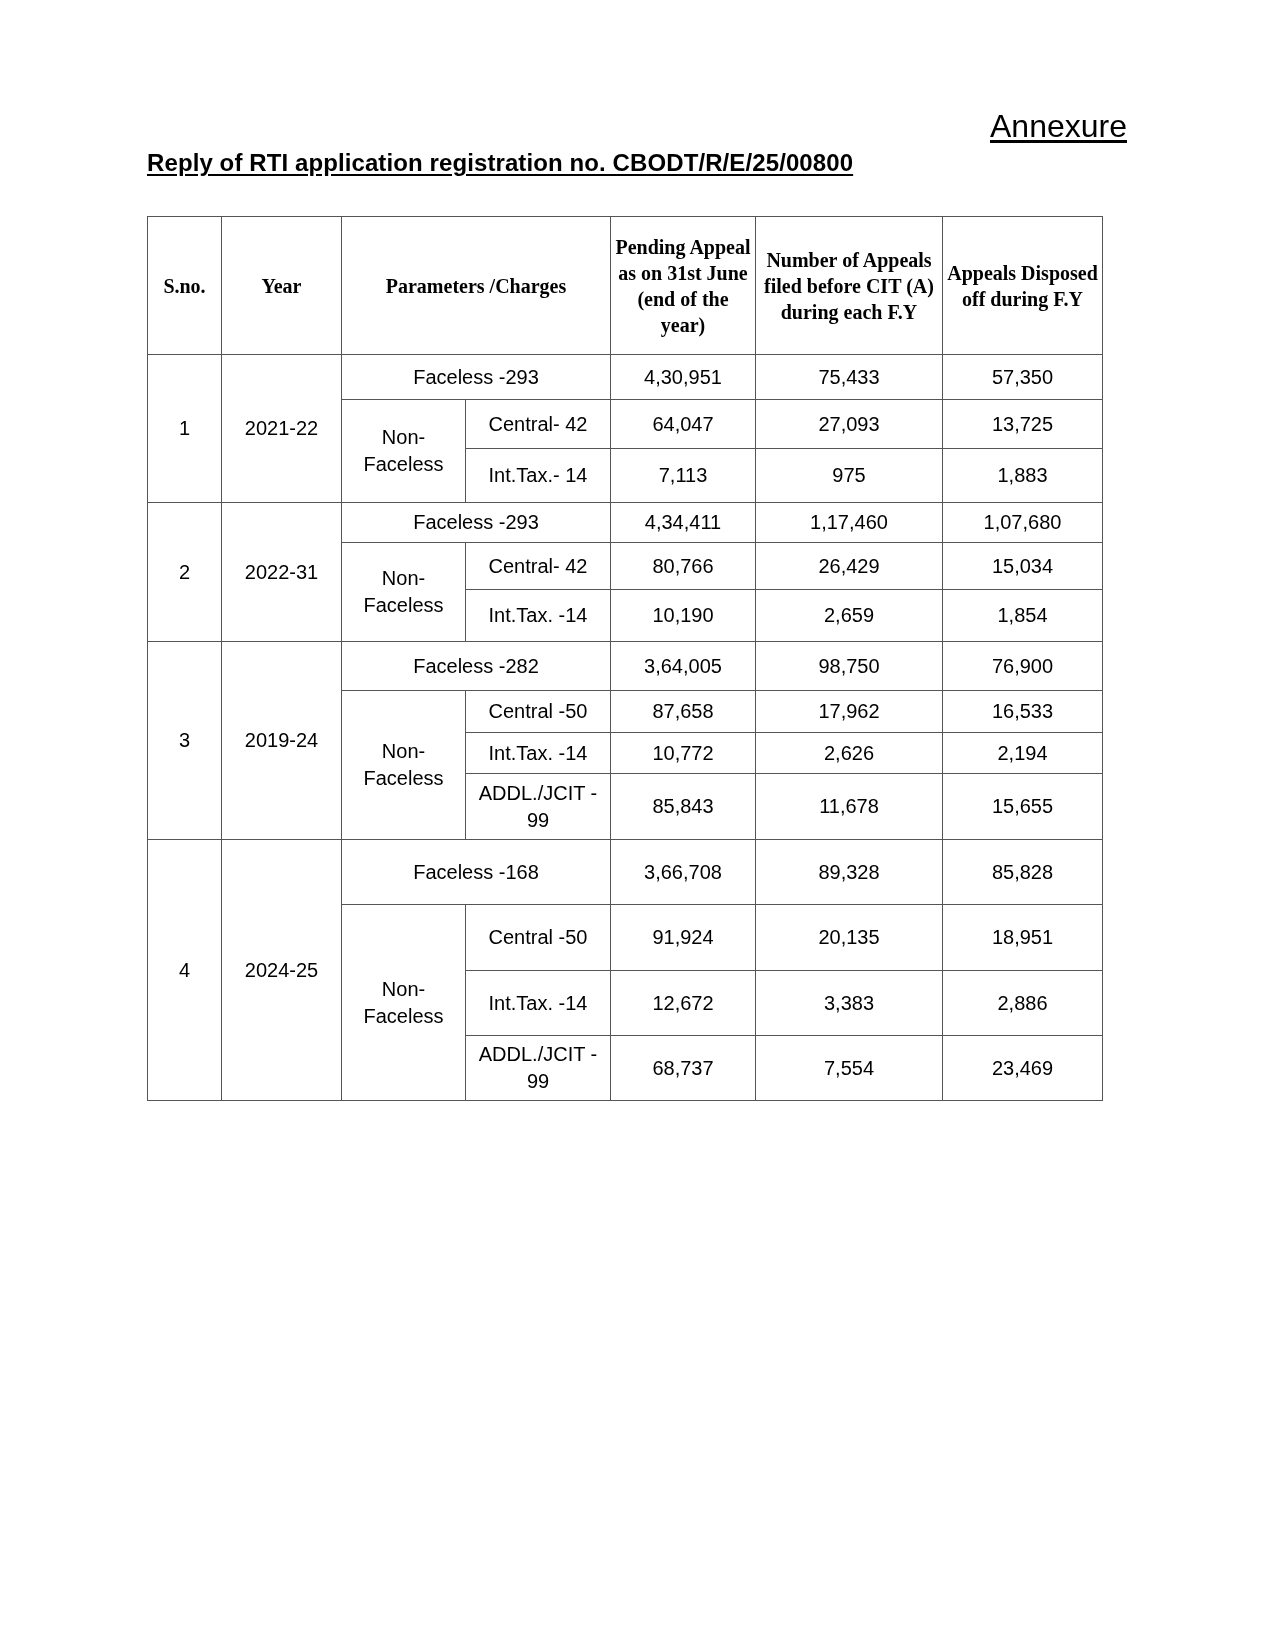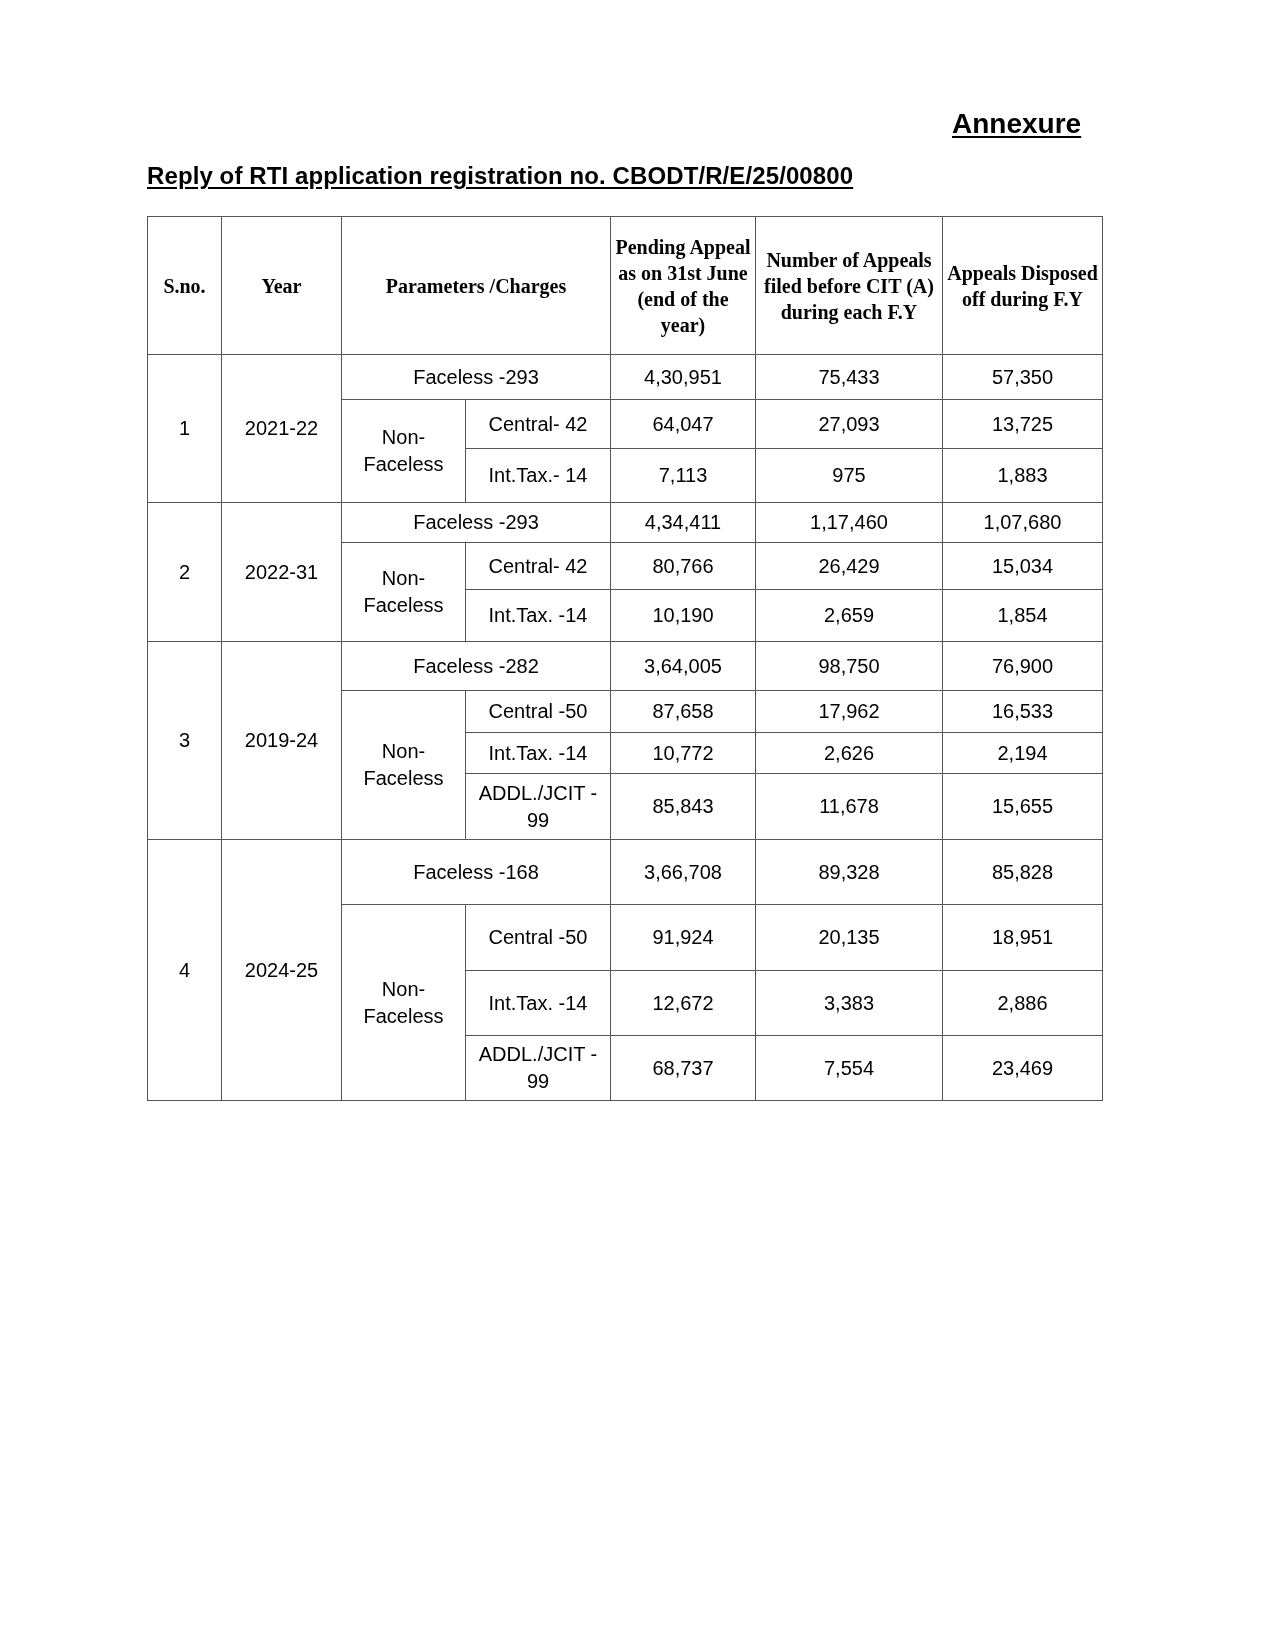--- a/index.html
+++ b/index.html
@@ -1,23 +1,23 @@
 <!DOCTYPE html>
 <html><head>
 <meta charset="utf-8">
 <style>
   html, body { margin: 0; padding: 0; background: #ffffff; }
   body { width: 1275px; height: 1650px; position: relative; overflow: hidden; color: #000; }
   .annexure {
-    position: absolute; left: 952px; top: 108px;
-    font-family: "Liberation Sans", sans-serif; font-weight: bold; font-size: 28px;
+    position: absolute; left: 990px; top: 108px;
+    font-family: "Liberation Sans", sans-serif; font-weight: normal; font-size: 32px;
     text-decoration: underline; text-underline-offset: 3px;
   }
   .title {
-    position: absolute; left: 147px; top: 162px;
+    position: absolute; left: 147px; top: 149px;
     font-family: "Liberation Sans", sans-serif; font-weight: bold; font-size: 24px;
     text-decoration: underline; text-underline-offset: 3px; letter-spacing: 0.1px;
   }
   table.rti {
     position: absolute; left: 147px; top: 216px;
     border-collapse: collapse; table-layout: fixed;
     width: 955px;
   }
   table.rti td, table.rti th {
     border: 1.5px solid #555;

